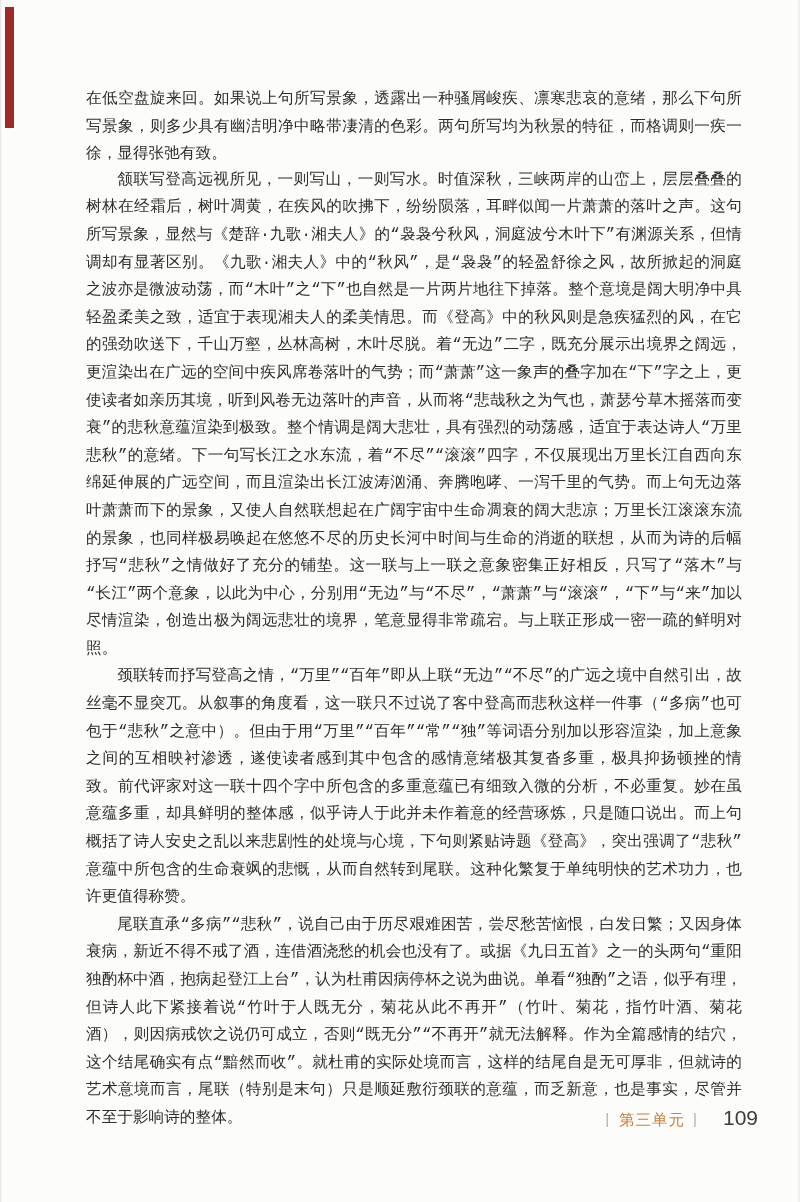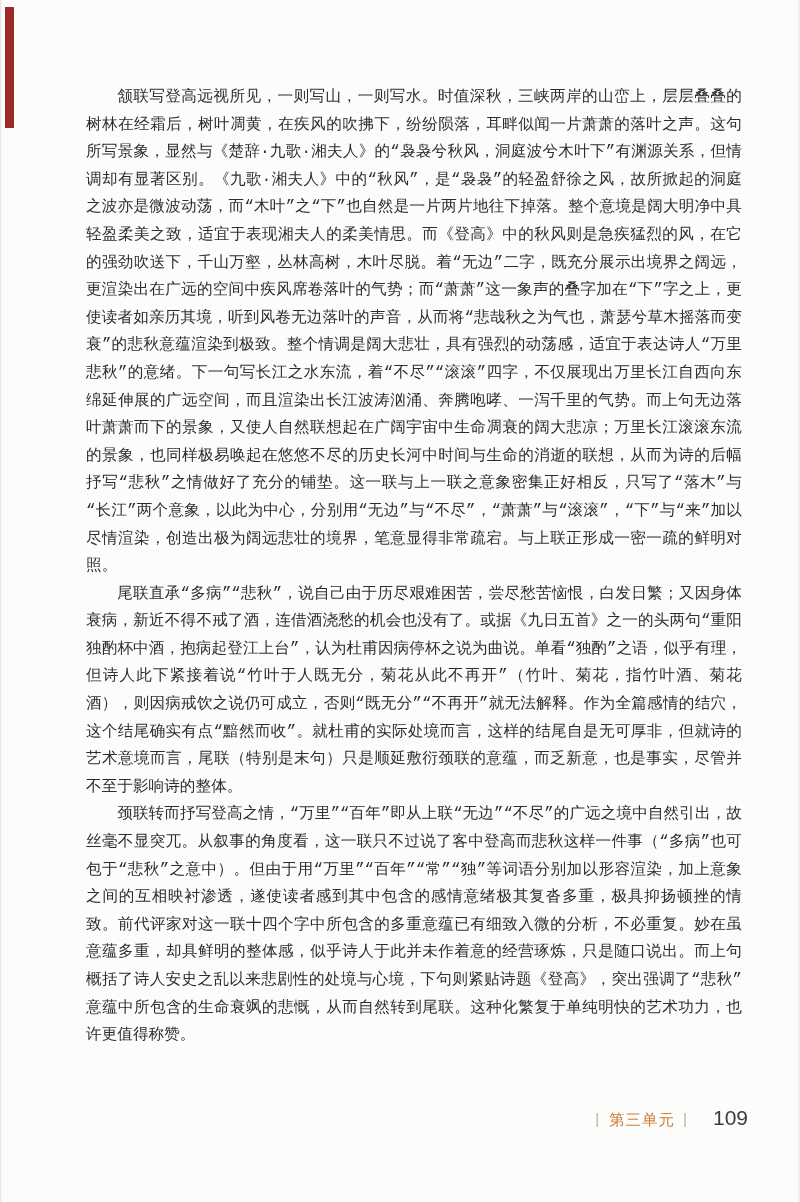--- a/index.html
+++ b/index.html
@@ -58,20 +58,21 @@
     font-family: Liberation Mono, monospace;
   }
   
   .footer {
     position: absolute;
     left: 0;
     top: 1106px;
     width: 748px;
     text-align: right;
     white-space: nowrap;
+    padding-left: 10px;
   }
   .footer .divider {
     color: #b3aca4;
     font-size: 15px;
     font-family: "Liberation Sans", sans-serif;
     font-weight: 400;
     position: relative;
     top: -1px;
   }
   .footer .section-label {
@@ -91,23 +92,24 @@
 <body>
 
 <div class="page">
 
   <div class="scan-edge-left"></div>
   <div class="scan-edge-right"></div>
 
   <div class="chapter-marker"></div>
 
   <div class="text-block">
+    <p>在低空盘旋来回。如果说上句所写景象，透露出一种骚屑峻疾、凛寒悲哀的意绪，那么下句所写景象，则多少具有幽洁明净中略带凄清的色彩。两句所写均为秋景的特征，而格调则一疾一徐，显得张弛有致。</p>
     <p class="indent">颔联写登高远视所见，一则写山，一则写水。时值深秋，三峡两岸的山峦上，层层叠叠的树林在经霜后，树叶凋黄，在疾风的吹拂下，纷纷陨落，耳畔似闻一片萧萧的落叶之声。这句所写景象，显然与《楚辞·九歌·湘夫人》的“袅袅兮秋风，洞庭波兮木叶下”有渊源关系，但情调却有显著区别。《九歌·湘夫人》中的“秋风”，是“袅袅”的轻盈舒徐之风，故所掀起的洞庭之波亦是微波动荡，而“木叶”之“下”也自然是一片两片地往下掉落。整个意境是阔大明净中具轻盈柔美之致，适宜于表现湘夫人的柔美情思。而《登高》中的秋风则是急疾猛烈的风，在它的强劲吹送下，千山万壑，丛林高树，木叶尽脱。着“无边”二字，既充分展示出境界之阔远，更渲染出在广远的空间中疾风席卷落叶的气势；而“萧萧”这一象声的叠字加在“下”字之上，更使读者如亲历其境，听到风卷无边落叶的声音，从而将“悲哉秋之为气也，萧瑟兮草木摇落而变衰”的悲秋意蕴渲染到极致。整个情调是阔大悲壮，具有强烈的动荡感，适宜于表达诗人“万里悲秋”的意绪。下一句写长江之水东流，着“不尽”“滚滚”四字，不仅展现出万里长江自西向东绵延伸展的广远空间，而且渲染出长江波涛汹涌、奔腾咆哮、一泻千里的气势。而上句无边落叶萧萧而下的景象，又使人自然联想起在广阔宇宙中生命凋衰的阔大悲凉；万里长江滚滚东流的景象，也同样极易唤起在悠悠不尽的历史长河中时间与生命的消逝的联想，从而为诗的后幅抒写“悲秋”之情做好了充分的铺垫。这一联与上一联之意象密集正好相反，只写了“落木”与“长江”两个意象，以此为中心，分别用“无边”与“不尽”，“萧萧”与“滚滚”，“下”与“来”加以尽情渲染，创造出极为阔远悲壮的境界，笔意显得非常疏宕。与上联正形成一密一疏的鲜明对照。</p>
+    <p class="indent">颈联转而抒写登高之情，“万里”“百年”即从上联“无边”“不尽”的广远之境中自然引出，故丝毫不显突兀。从叙事的角度看，这一联只不过说了客中登高而悲秋这样一件事（“多病”也可包于“悲秋”之意中）。但由于用“万里”“百年”“常”“独”等词语分别加以形容渲染，加上意象之间的互相映衬渗透，遂使读者感到其中包含的感情意绪极其复沓多重，极具抑扬顿挫的情致。前代评家对这一联十四个字中所包含的多重意蕴已有细致入微的分析，不必重复。妙在虽意蕴多重，却具鲜明的整体感，似乎诗人于此并未作着意的经营琢炼，只是随口说出。而上句概括了诗人安史之乱以来悲剧性的处境与心境，下句则紧贴诗题《登高》，突出强调了“悲秋”意蕴中所包含的生命衰飒的悲慨，从而自然转到尾联。这种化繁复于单纯明快的艺术功力，也许更值得称赞。</p>
     <p class="indent">尾联直承“多病”“悲秋”，说自己由于历尽艰难困苦，尝尽愁苦恼恨，白发日繁；又因身体衰病，新近不得不戒了酒，连借酒浇愁的机会也没有了。或据《九日五首》之一的头两句“重阳独酌杯中酒，抱病起登江上台”，认为杜甫因病停杯之说为曲说。单看“独酌”之语，似乎有理，但诗人此下紧接着说“竹叶于人既无分，菊花从此不再开”（竹叶、菊花，指竹叶酒、菊花酒），则因病戒饮之说仍可成立，否则“既无分”“不再开”就无法解释。作为全篇感情的结穴，这个结尾确实有点“黯然而收”。就杜甫的实际处境而言，这样的结尾自是无可厚非，但就诗的艺术意境而言，尾联（特别是末句）只是顺延敷衍颈联的意蕴，而乏新意，也是事实，尽管并不至于影响诗的整体。</p>
-    <p class="indent">颈联转而抒写登高之情，“万里”“百年”即从上联“无边”“不尽”的广远之境中自然引出，故丝毫不显突兀。从叙事的角度看，这一联只不过说了客中登高而悲秋这样一件事（“多病”也可包于“悲秋”之意中）。但由于用“万里”“百年”“常”“独”等词语分别加以形容渲染，加上意象之间的互相映衬渗透，遂使读者感到其中包含的感情意绪极其复沓多重，极具抑扬顿挫的情致。前代评家对这一联十四个字中所包含的多重意蕴已有细致入微的分析，不必重复。妙在虽意蕴多重，却具鲜明的整体感，似乎诗人于此并未作着意的经营琢炼，只是随口说出。而上句概括了诗人安史之乱以来悲剧性的处境与心境，下句则紧贴诗题《登高》，突出强调了“悲秋”意蕴中所包含的生命衰飒的悲慨，从而自然转到尾联。这种化繁复于单纯明快的艺术功力，也许更值得称赞。</p>
   </div>
 
   <div class="footer">
     <span class="divider">|</span>
     <span class="section-label">第三单元</span>
     <span class="divider">|</span>
     <span class="page-number">109</span>
   </div>
 
 </div>

